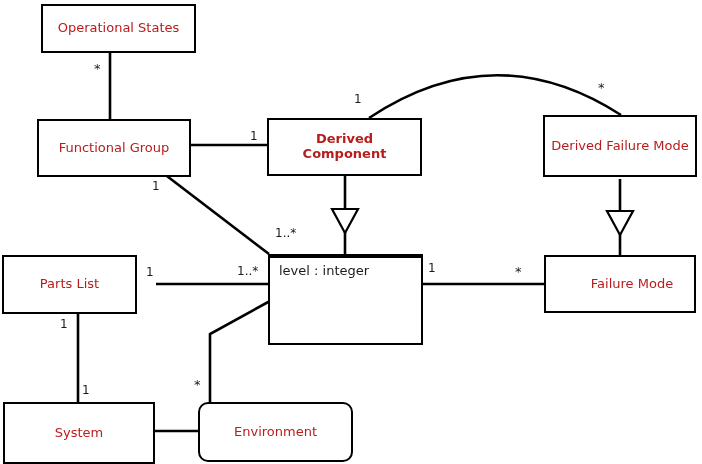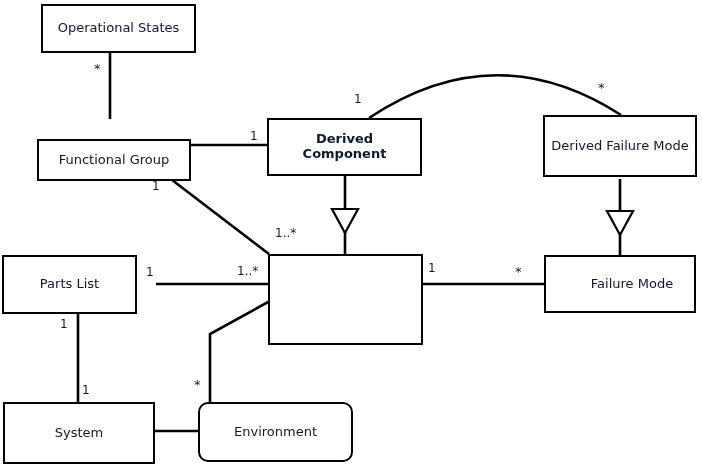--- a/index.html
+++ b/index.html
@@ -35,21 +35,21 @@
     flex-direction: column;
     z-index: 5;
   }
   .class-name {
     flex: 1 1 auto;
     display: flex;
     align-items: center;
     justify-content: center;
     text-align: center;
     font-size: 13px;
-    color: #0f172a;
+    color: #b91c1c;
     line-height: 1.15;
     padding: 0 4px;
   }
   .class-attrs {
     border-top: 2px solid #000000;
     padding: 5px 0 5px 9px;
     font-size: 13px;
     color: #1a1a1a;
     display: flex;
     flex-direction: column;
@@ -110,33 +110,36 @@
       </g>
       <g>
         <path d="M 210,402 L 210,334 L 270,301" fill="none" stroke="#000000" stroke-width="2.6" stroke-linecap="butt"></path>
       </g>
     </svg>
 
   <div id="class-layer">
       <div class="uml-class" style="left: 41px; top: 4px; width: 155px; height: 49px;">
         <div class="class-name">Operational States</div>
       </div>
-      <div class="uml-class" style="left: 37px; top: 119px; width: 154px; height: 42px; margin-top: 20px;">
+      <div class="uml-class" style="left: 37px; top: 119px; width: 154px; height: 58px;">
         <div class="class-name">Functional Group</div>
       </div>
       <div class="uml-class" style="left: 267px; top: 118px; width: 155px; height: 58px; font-weight: bold;">
         <div class="class-name">Derived Component</div>
       </div>
       <div class="uml-class" style="left: 543px; top: 115px; width: 154px; height: 62px;">
         <div class="class-name">Derived Failure Mode</div>
       </div>
       <div class="uml-class" style="left: 2px; top: 255px; width: 135px; height: 59px;">
         <div class="class-name">Parts List</div>
       </div>
       <div class="uml-class" style="left: 268px; top: 254px; width: 155px; height: 91px;">
+        <div class="class-attrs">
+          <div class="attr-row">level : integer</div>
+        </div>
       </div>
       <div class="uml-class" style="left: 544px; top: 255px; width: 152px; height: 58px; padding-left: 24px;">
         <div class="class-name">Failure Mode</div>
       </div>
       <div class="uml-class" style="left: 3px; top: 402px; width: 152px; height: 62px;">
         <div class="class-name">System</div>
       </div>
       <div class="uml-class" style="left: 198px; top: 402px; width: 155px; height: 60px; border-radius: 10px;">
         <div class="class-name">Environment</div>
       </div>

